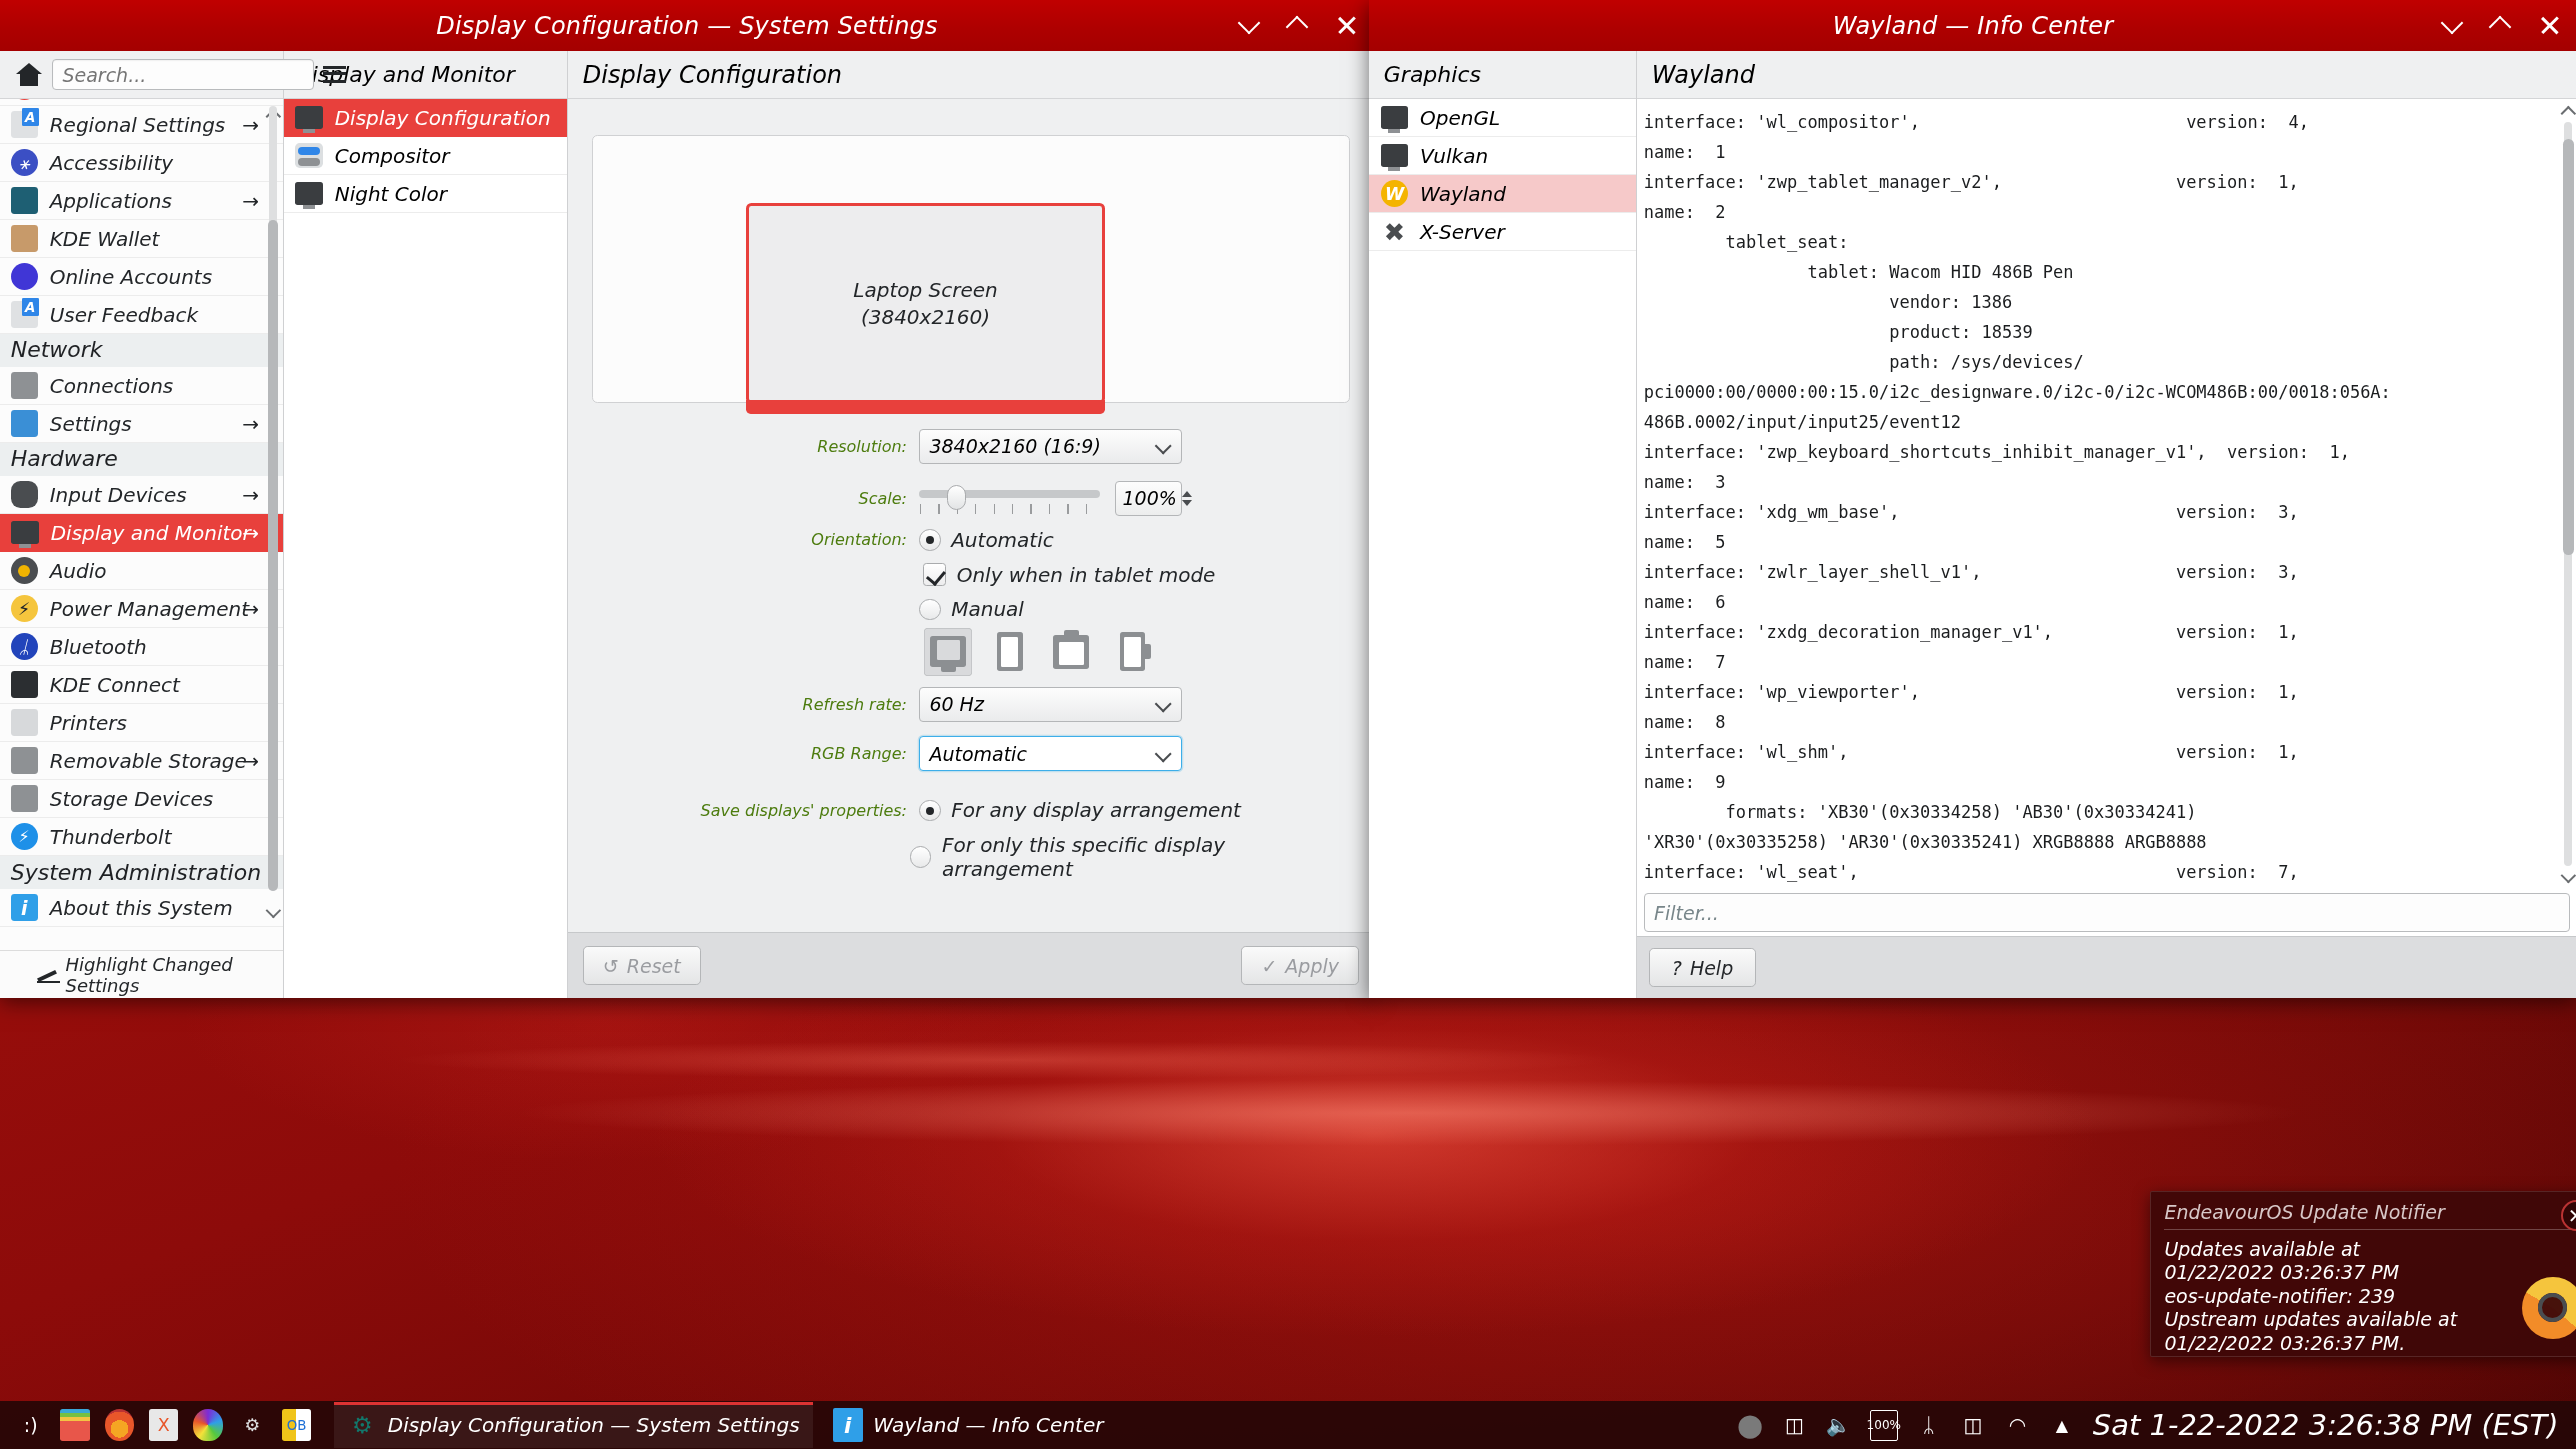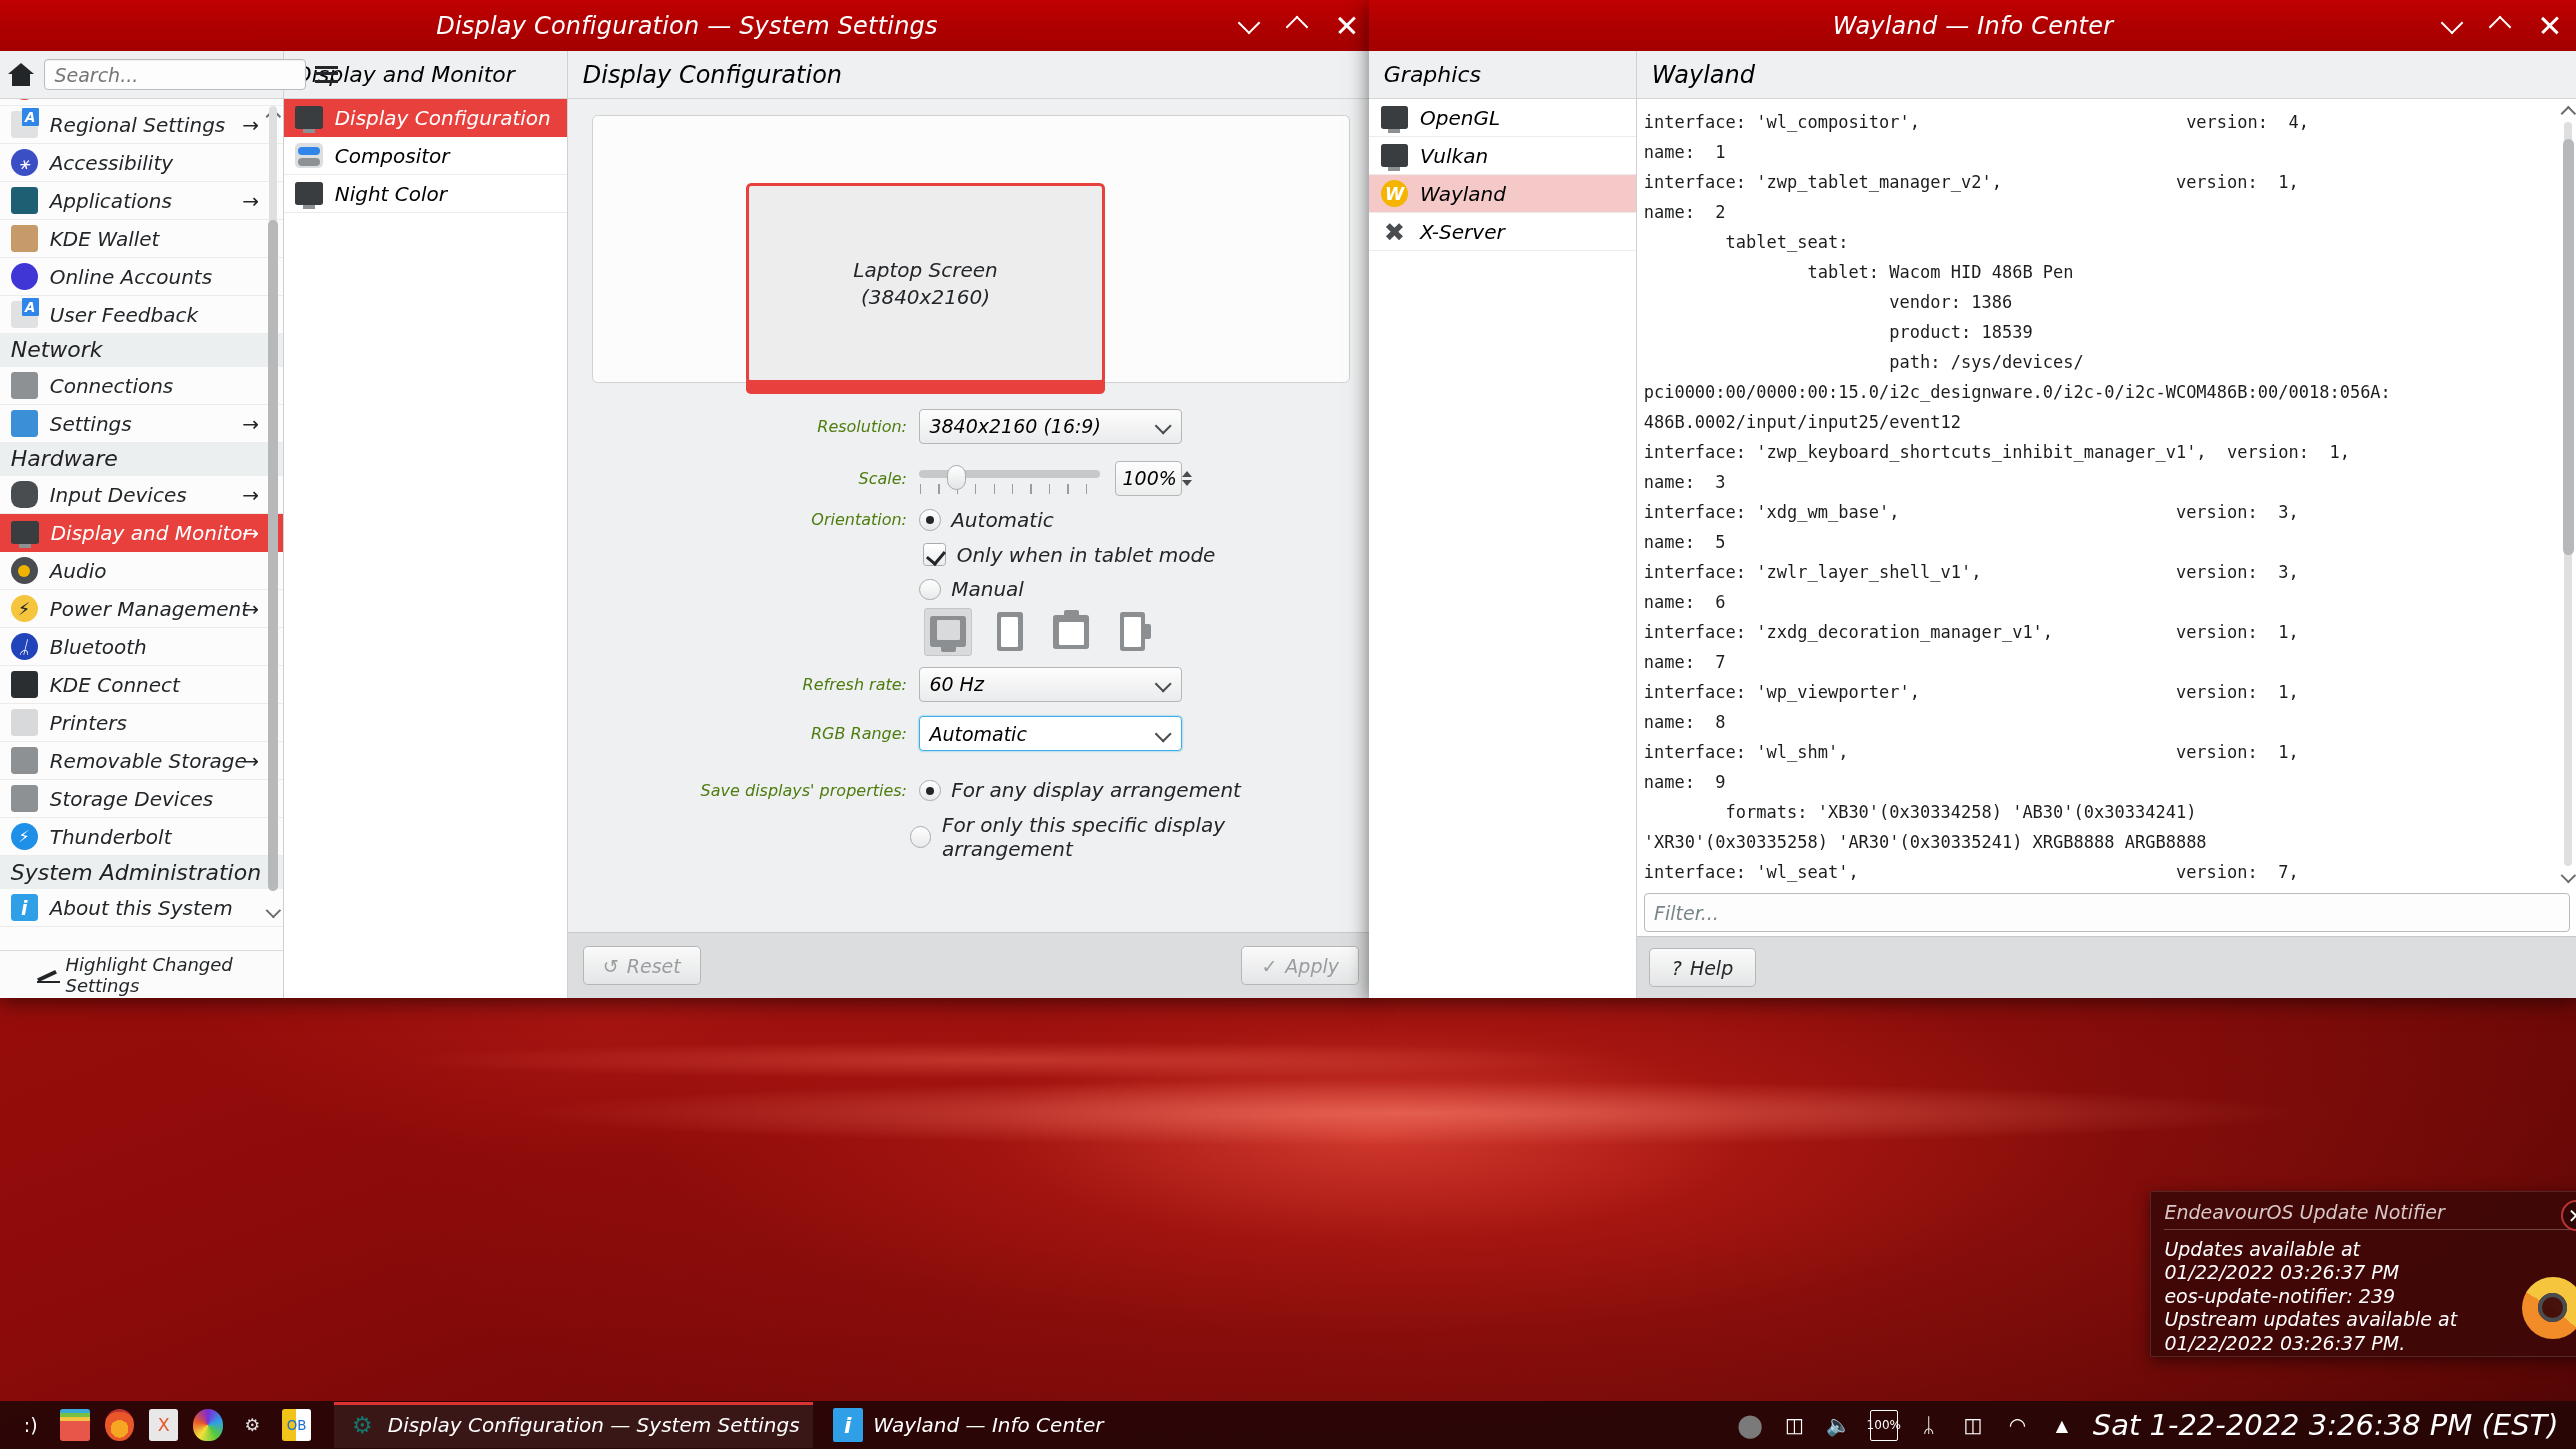--- a/index.html
+++ b/index.html
@@ -55,21 +55,21 @@
   .xmark::after  { transform: rotate(-45deg); }
 
   
   #syssettings { left: 0; top: 0; width: 1374px; height: 998px; }
   #ss-body { display: flex; height: calc(100% - 51px); background: #eff0f1; }
 
   
   #ss-sidebar { width: 284px; background: #fcfcfc; display: flex; flex-direction: column;
                 border-right: 0.7px solid #cfd0d2; position: relative; }
   #ss-toolbar { height: 48px; background:#eff0f1; display:flex; align-items:center; gap:9.4px;
-                padding: 0 1px; border-bottom: 0.7px solid #d4d5d7; }
+                padding: 0 9px; border-bottom: 0.7px solid #d4d5d7; }
   .home-icon { width: 27px; height: 23px; position: relative; flex: none; margin-left:6.7px; }
   .home-icon::before { content:""; position:absolute; left:0; top:0; width:0;height:0;
      border-left:13.4px solid transparent;border-right:13.4px solid transparent;border-bottom:11.4px solid #232629; }
   .home-icon::after { content:""; position:absolute; left:4.7px; top:10.7px; width:17.4px;height:12px; background:#232629; }
   #ss-search {
     flex: 1; height: 31px; background:#fdfdfd; border: 0.7px solid #b9bbbd; border-radius: 4px;
     font-size: 19px; color:#6e7b7e; padding: 0 9.4px;
     font-family:"DejaVu Sans", sans-serif; font-style: italic;
     box-shadow: inset 0 0.7px 1.3px rgba(0,0,0,.07);
   }
@@ -111,21 +111,21 @@
   .monitor-ic::after { content:""; position:absolute; left:8px; top:23px; width:12px; height:4px; background:#8e9194; }
   .toggle-ic { width: 28px; height: 25.5px; background:#dcdfe1; border-radius:4.7px; position:relative; flex:none; }
   .toggle-ic::before { content:""; position:absolute; left:3.4px; top:4px; width:21.5px; height:8.7px; background:#2f86e8; border-radius:4.7px; }
   .toggle-ic::after  { content:""; position:absolute; left:3.4px; top:14.8px; width:21.5px; height:8.7px; background:#8e9194; border-radius:4.7px; }
 
   
   #ss-content { flex:1; background:#eff0f1; display:flex; flex-direction:column; }
   #ss-content .hdr { height:48px; display:flex; align-items:center; padding-left: 14.8px;
                      font-size: 24px; font-style:italic; border-bottom: 0.7px solid #d4d5d7; background:#eff0f1; }
   #ss-scroll { flex:1; padding: 16px 24px 0 24px; overflow:hidden; }
-  #preview-box { background:#fcfcfc; border:0.7px solid #d0d1d3; border-radius:5.4px; height: 268px; position:relative; }
+  #preview-box { background:#fcfcfc; border:0.7px solid #d0d1d3; border-radius:5.4px; height: 268px; position:relative;margin-top:20px; }
   #monitor-rect { position:absolute; left: 153px; top: 67px; width: 359px; height: 201px;
                   background:#ededee; border: 3.4px solid #e8403c; border-radius: 5.4px;
                   display:flex; flex-direction:column; align-items:center; justify-content:center;
                   font-size: 20px; font-style:italic; color:#232629; gap: 2.7px; cursor:move; }
   #monitor-rect .bar { position:absolute; left:-3.4px; right:-3.4px; bottom:-13.4px; height: 14.8px; background:#e8403c; border-radius: 0 0 4.7px 4.7px; }
 
   .form { margin-top: 25.5px; }
   .frow { display:flex; align-items:center; margin-bottom: 17.4px; }
   .flabel { width: 327px; text-align: right; padding-right: 12px; font-size: 16px; font-style: italic; color:#4d7c0f; }
   .combo { width: 263px; height: 35px; background: linear-gradient(180deg,#fdfdfd,#eaebec);

